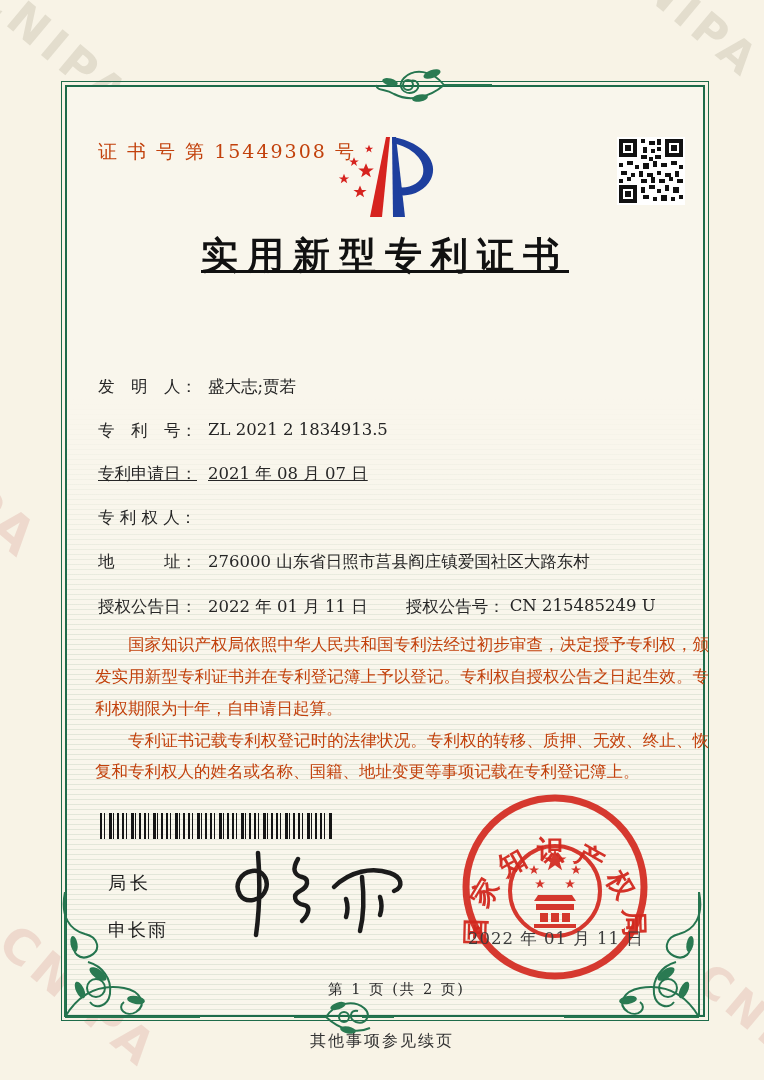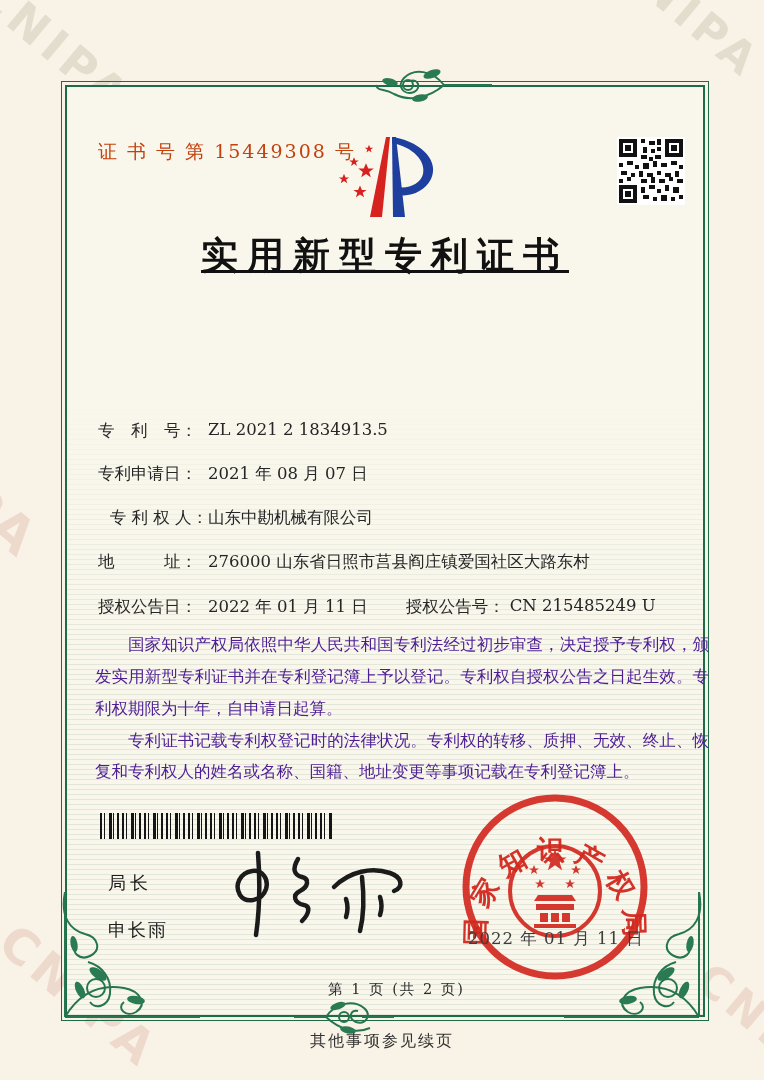--- a/index.html
+++ b/index.html
@@ -34,21 +34,21 @@
   .title { position:absolute; left:65px; top:231px; width:640px; text-align:center;
            font-size:37px; font-weight:bold; letter-spacing:9px; color:#111;text-decoration:underline; }
 
   .row { position:absolute; left:98px; width:575px; font-size:16.5px; color:#262626; display:flex; }
   .row .lbl { display:inline-block; width:110px; flex:0 0 110px; }
   .row .val { white-space:nowrap; }
   .row .pair2 { margin-left:38px; display:flex;justify-content:flex-end; }
   .row .pair2 .lbl { width:104px; flex:0 0 104px; }
 
   .paras { position:absolute; left:95px; top:629px; width:614px; font-size:16.5px;
-           line-height:1.93; color:#4c1d95; text-align:justify; }
+           line-height:1.93; color:#c2410c; text-align:justify; }
   .paras p { text-indent:2em; }
 
   .barcode { position:absolute; left:100px; top:813px; width:232px; height:26px;
       background:repeating-linear-gradient(90deg,
         #151515 0 2px, transparent 2px 4px,
         #151515 4px 5px, transparent 5px 9px,
         #151515 9px 12px, transparent 12px 13px,
         #151515 13px 14px, transparent 14px 17px,
         #151515 17px 19px, transparent 19px 22px); }
 
@@ -197,31 +197,34 @@
       <rect x="13" y="29" width="3" height="2"></rect>
         <rect x="18" y="30" width="2" height="2"></rect>
         <rect x="22" y="29" width="3" height="3"></rect>
         <rect x="27" y="30" width="2" height="2"></rect>
         <rect x="31" y="29" width="2" height="2"></rect>
     </g>
   </svg>
 
   <div class="title">实用新型专利证书</div>
 
+  <div class="row" style="top:376px;">
+    <span class="lbl">发　明　人：</span>
+    <span class="val">盛大志;贾若</span>
+  </div>
   <div class="row" style="top:420px;">
     <span class="lbl">专　利　号：</span>
     <span class="val">ZL 2021 2 1834913.5</span>
   </div>
-  <div class="row" style="top:463px;">
+  <div class="row" style="top:463px;text-decoration:underline;">
     <span class="lbl">专利申请日：</span>
     <span class="val">2021 年 08 月 07 日</span>
   </div>
-  <div class="row" style="top:507px;text-align:right;">
+  <div class="row" style="top:507px;">
     <span class="lbl">专 利 权 人：</span>
-    <span class="val">山东中勘机械有限公司</span>
   </div>
   <div class="row" style="top:551px;">
     <span class="lbl">地　　　址：</span>
     <span class="val">276000 山东省日照市莒县阎庄镇爱国社区大路东村</span>
   </div>
   <div class="row" style="top:596px;">
     <span class="lbl">授权公告日：</span>
     <span class="val">2022 年 01 月 11 日</span>
     <span class="pair2">
       <span class="lbl">授权公告号：</span>

